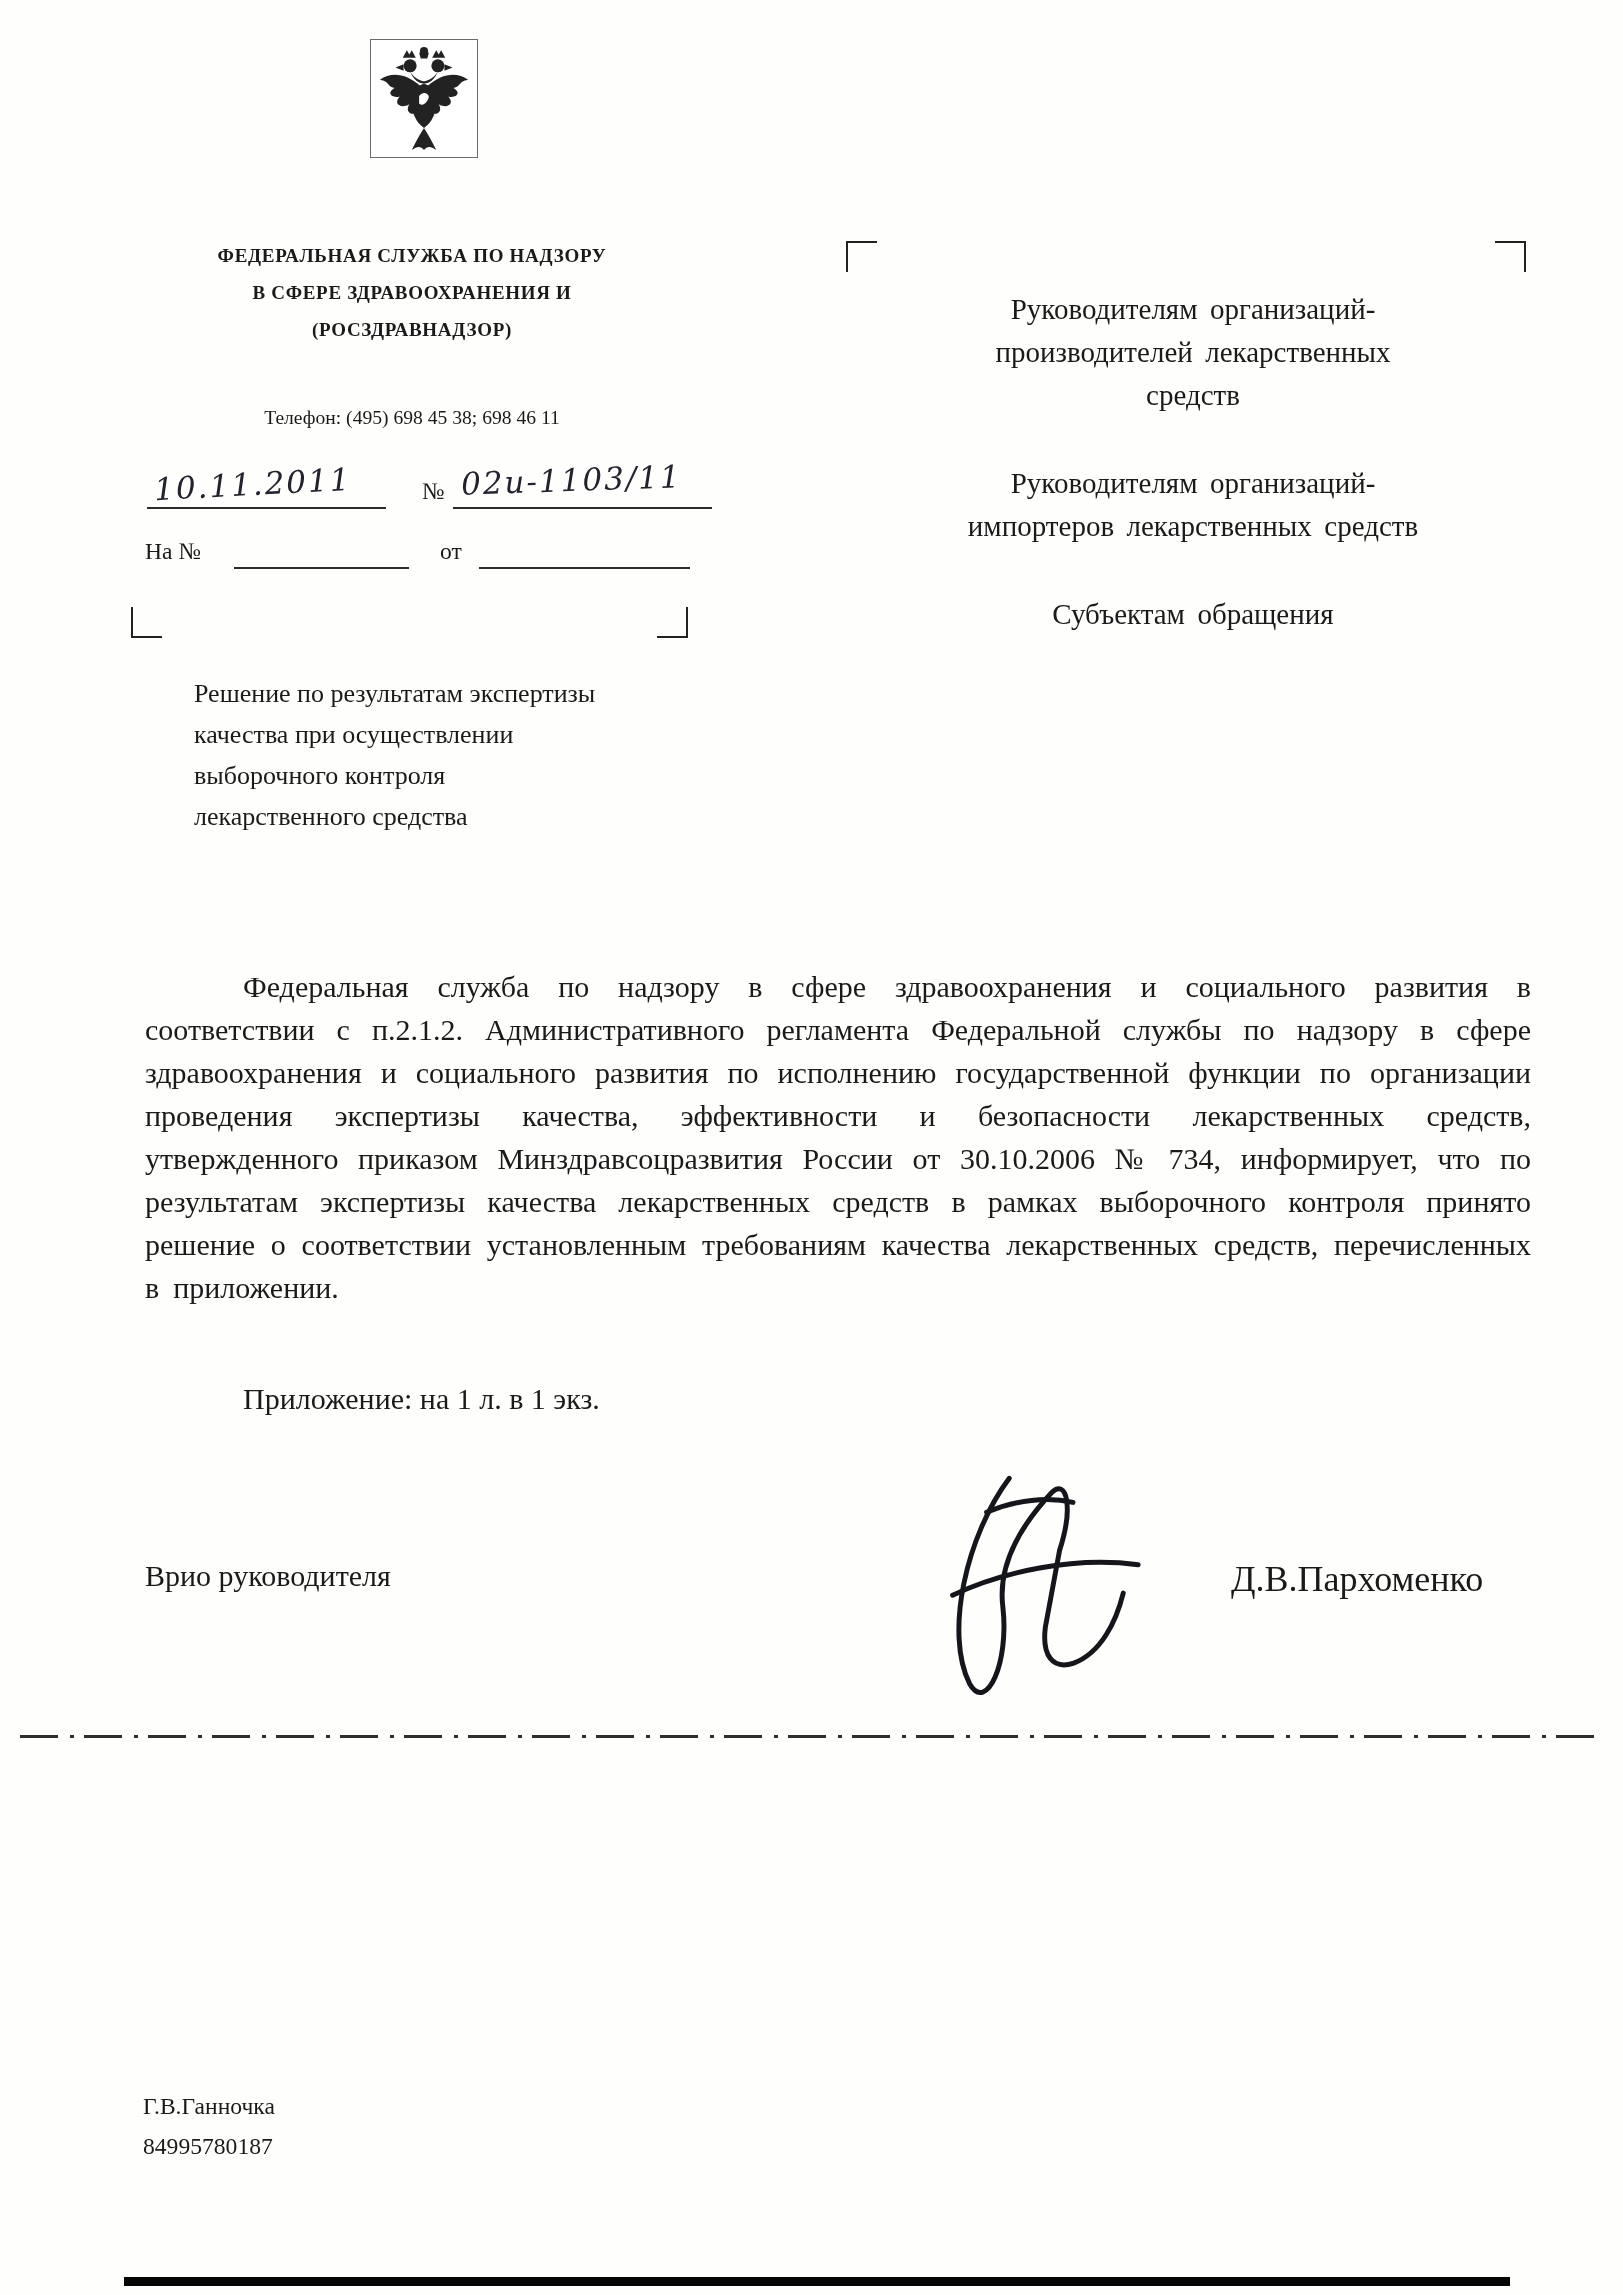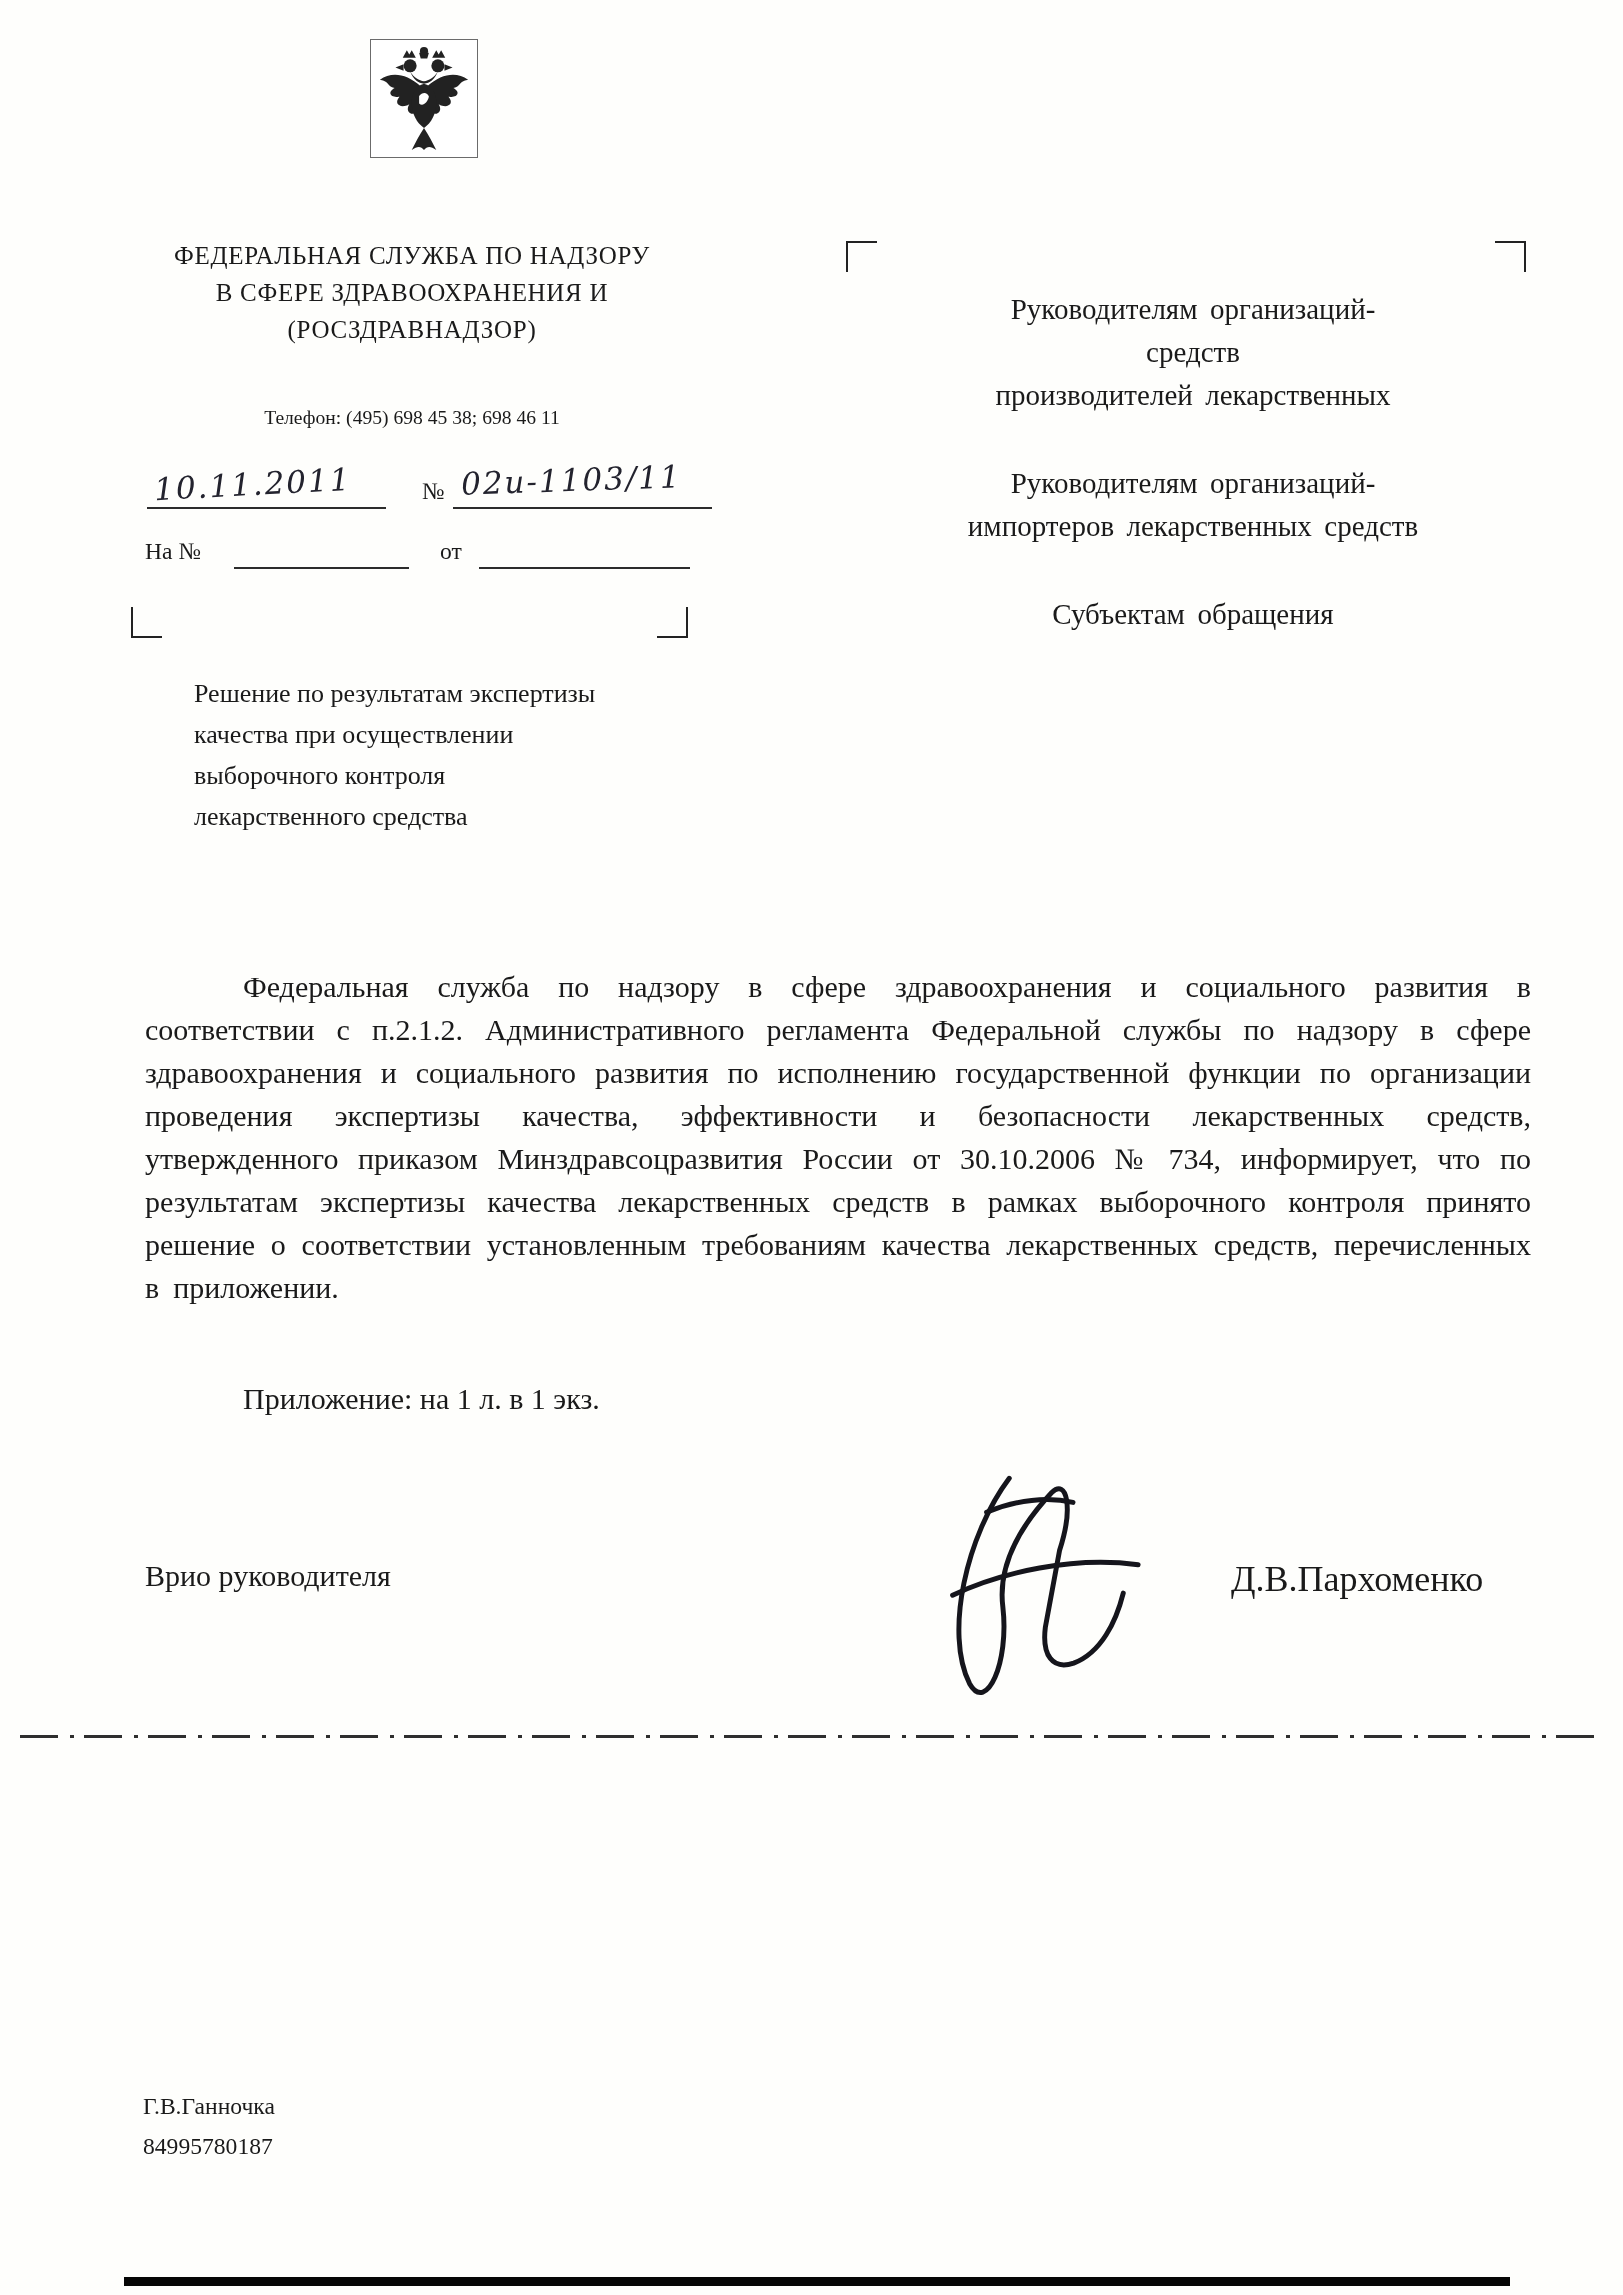--- a/index.html
+++ b/index.html
@@ -18,21 +18,21 @@
     position:absolute;left:370px;top:39px;width:106px;height:117px;
     border:1.3px solid #6b6b6b;display:flex;align-items:center;justify-content:center;
     background:#fff;
   }
   .ministry{
     position:absolute;left:105px;top:167px;width:615px;
     text-align:center;font-weight:bold;font-size:21.6px;line-height:28px;
   }
   .service{
     position:absolute;left:98px;top:237px;width:628px;
-    text-align:center;font-weight:normal;font-size:25px;line-height:37px;letter-spacing:0.7px;
+    text-align:center;font-weight:bold;font-size:19px;line-height:37px;letter-spacing:0.7px;
   }
   .org-address{
     position:absolute;left:98px;top:378px;width:628px;
     text-align:center;font-size:19.6px;line-height:26px;
   }
   .org-phone{
     position:absolute;left:98px;top:405px;width:628px;
     text-align:center;font-size:19.6px;line-height:26px;
   }
 
@@ -148,22 +148,22 @@
   <div class="subject">
     <div>Решение по  результатам экспертизы</div>
     <div>качества при осуществлении</div>
     <div>выборочного контроля</div>
     <div>лекарственного средства</div>
   </div>
 
   <div class="addressees">
     <div class="addressee">
       <div>Руководителям  организаций-</div>
+      <div>производителей лекарственных</div>
       <div>средств</div>
-      <div>производителей лекарственных</div>
     </div>
     <div class="addressee">
       <div>Руководителям организаций-</div>
       <div>импортеров лекарственных средств</div>
     </div>
     <div class="addressee">
       <div>Субъектам  обращения</div>
     </div>
   </div>
 

